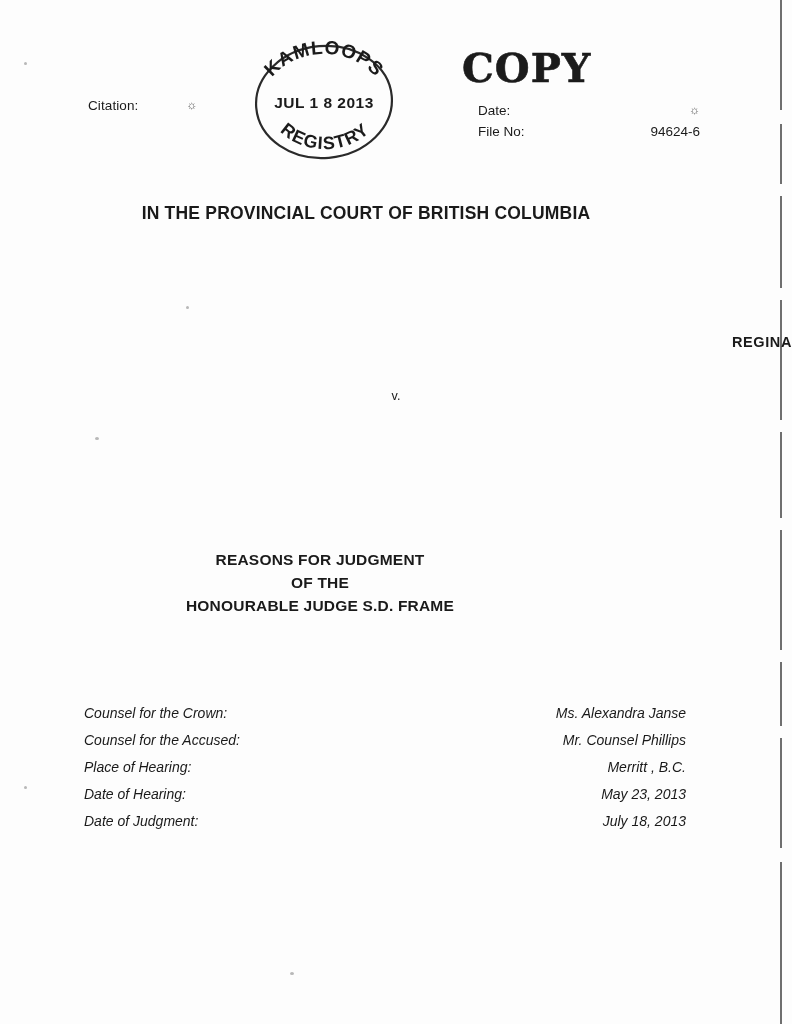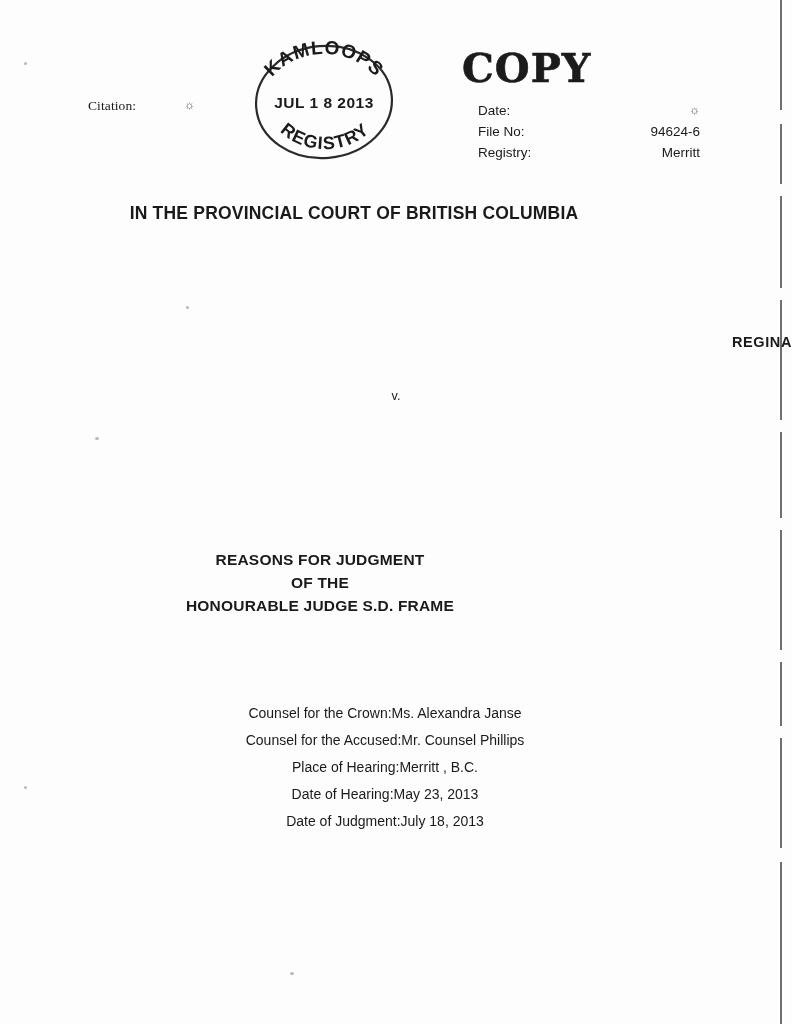--- a/index.html
+++ b/index.html
@@ -45,21 +45,21 @@
   }
 
   
   .citation-row {
     position: absolute;
     left: 88px;
     top: 98px;
     font-size: 13.5px;
     letter-spacing: .1px;
   }
-  .citation-label { display: inline-block; font-family: Liberation Serif, serif; }
+  .citation-label { display: inline-block; }
   .citation-sun {
     display: inline-block;
     margin-left: 44px;
     color: #6a6a6a;
     font-size: 12px;
     transform: translateY(-1px);
   }
 
   .copy-word {
     position: absolute;
@@ -107,21 +107,21 @@
     display: flex;
     justify-content: space-between;
   }
   .meta-label { text-align: center; }
   .meta-value { text-align: right; }
   .meta-sun { color: #6a6a6a; font-size: 12px; }
 
   
   .court-line {
     position: absolute;
-    left: 0;
+    left: 12px;
     top: 203px;
     width: 708px;
     text-align: center;
     font-size: 17.5px;
     font-weight: 700;
     letter-spacing: .2px;
   }
 
   .regina {
     position: absolute;
@@ -168,21 +168,22 @@
   .counsel {
     position: absolute;
     left: 84px;
     top: 700px;
     width: 602px;
     font-size: 14px;
     line-height: 27px;
   }
   .counsel-row {
     display: flex;
-    justify-content: center;
+    justify-content: space-between;
+    font-style: italic;
   }
   .counsel-label { text-align: left; }
   .counsel-value { text-align: right; }
 </style>
 </head>
 <body>
 
 <div class="page">
 
   <div class="speck" style="left:24px;top:62px;width:3px;height:3px;"></div>
@@ -229,24 +230,20 @@
 
   <div class="meta-block">
     <div class="meta-row">
       <span class="meta-label">Date:</span>
       <span class="meta-value meta-sun">☼</span>
     </div>
     <div class="meta-row">
       <span class="meta-label">File No:</span>
       <span class="meta-value">94624-6</span>
     </div>
-    <div class="meta-row">
-      <span class="meta-label">Registry:</span>
-      <span class="meta-value">Merritt</span>
-    </div>
   </div>
 
   <div class="court-line">IN THE PROVINCIAL COURT OF BRITISH COLUMBIA</div>
 
   <div class="regina">REGINA</div>
   <div class="versus">v.</div>
 
   <div class="reasons">
     <div>REASONS FOR JUDGMENT</div>
     <div>OF THE</div>

